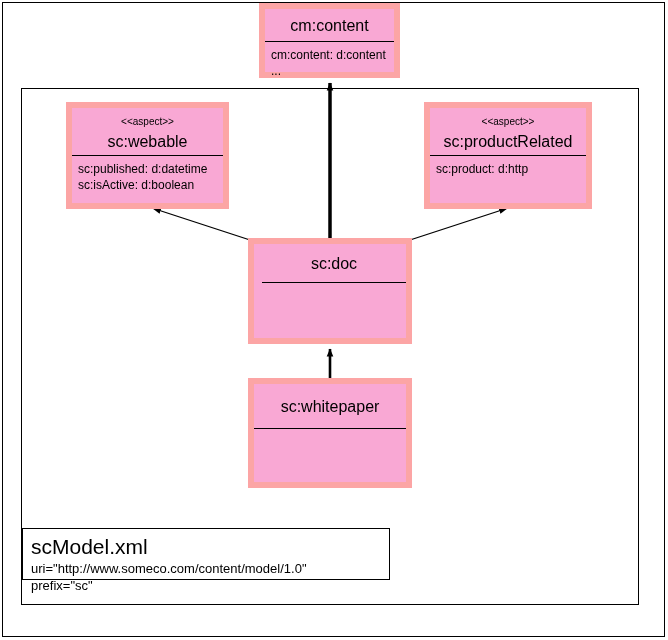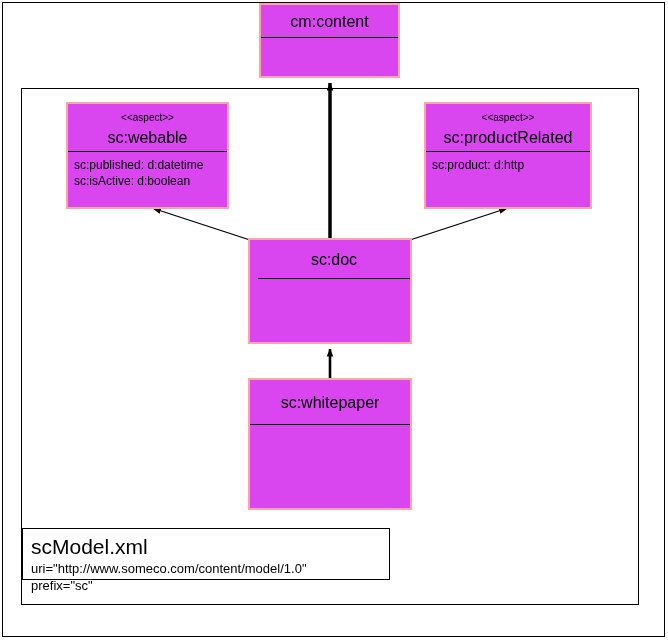--- a/index.html
+++ b/index.html
@@ -31,23 +31,23 @@
     left: 21px;
     top: 88px;
     width: 618px;
     height: 517px;
     border: 1px solid #000000;
     box-sizing: border-box;
     background: transparent;
   }
   .uml-box {
     position: absolute;
-    border: 2px solid #fca5a5;
-    box-sizing: border-box;
-    background: #d946ef;
+    border: 6px solid #fca5a5;
+    box-sizing: border-box;
+    background: #f9a8d4;
   }
   .uml-header {
     border-bottom: 1px solid #000000;
     box-sizing: border-box;
     display: flex;
     flex-direction: column;
     align-items: center;
     justify-content: center;
     width: 100%;
     text-align: center;
@@ -85,21 +85,21 @@
   #box-webable .uml-body { height: 57px; }
 
   #box-productrelated { left: 424px; top: 102px; width: 168px; height: 107px; }
   #box-productrelated .uml-header { height: 48px; }
   #box-productrelated .uml-body { height: 57px; }
 
   #box-doc { left: 248px; top: 238px; width: 164px; height: 106px; padding-left: 8px; }
   #box-doc .uml-header { height: 39px; }
   #box-doc .uml-body { height: 65px; }
 
-  #box-whitepaper { left: 248px; top: 378px; width: 164px; height: 132px; }
+  #box-whitepaper { left: 248px; top: 378px; width: 164px; height: 110px; }
   #box-whitepaper .uml-header { height: 45px; }
   #box-whitepaper .uml-body { height: 63px; }
 
   
   #note-model {
     position: absolute;
     left: 22px;
     top: 528px;
     width: 368px;
     height: 52px;
@@ -164,20 +164,24 @@
 
     <g>
       <line x1="330" y1="378" x2="330" y2="349" stroke="#000000" stroke-width="2.6" marker-end="url(#arrow-thick)"></line>
     </g>
   </svg>
 
   <div class="uml-box" id="box-cmcontent">
     <div class="uml-header">
       <div class="cls-name">cm:content</div>
     </div>
+    <div class="uml-body">
+      <div class="attr">cm:content: d:content</div>
+      <div class="attr">...</div>
+    </div>
   </div>
 
   <div class="uml-box" id="box-webable">
     <div class="uml-header">
       <div class="stereotype">&lt;&lt;aspect&gt;&gt;</div>
       <div class="cls-name">sc:webable</div>
     </div>
     <div class="uml-body">
       <div class="attr">sc:published: d:datetime</div>
       <div class="attr">sc:isActive: d:boolean</div>

